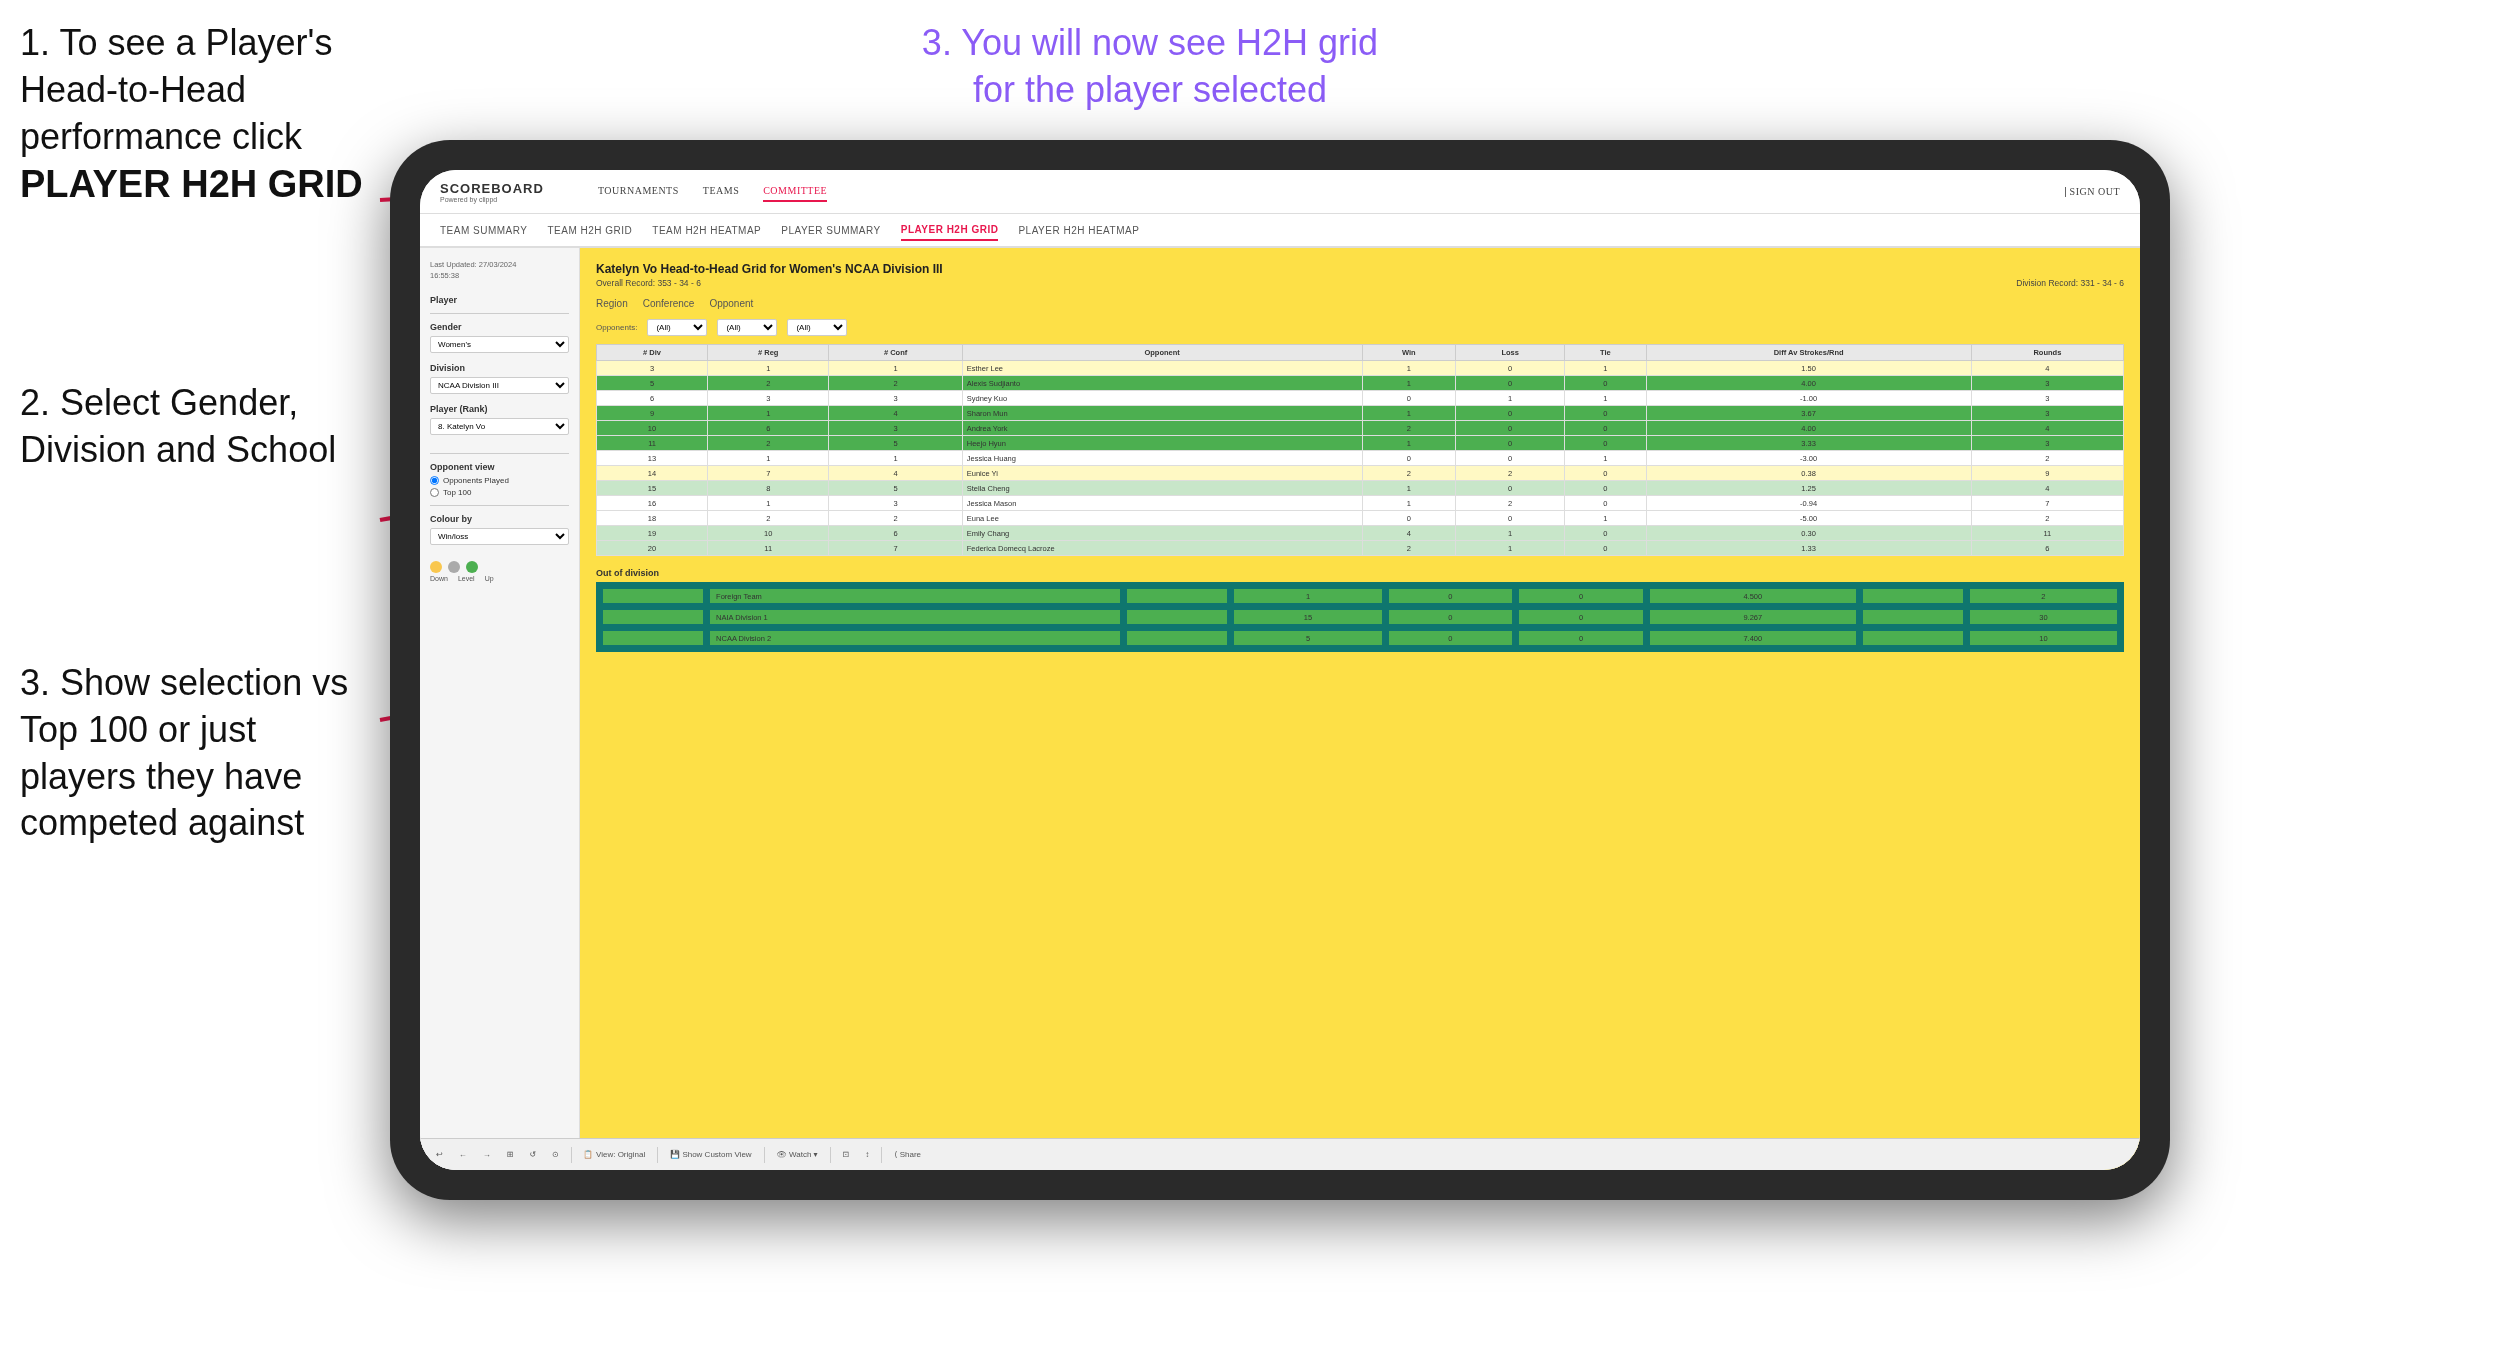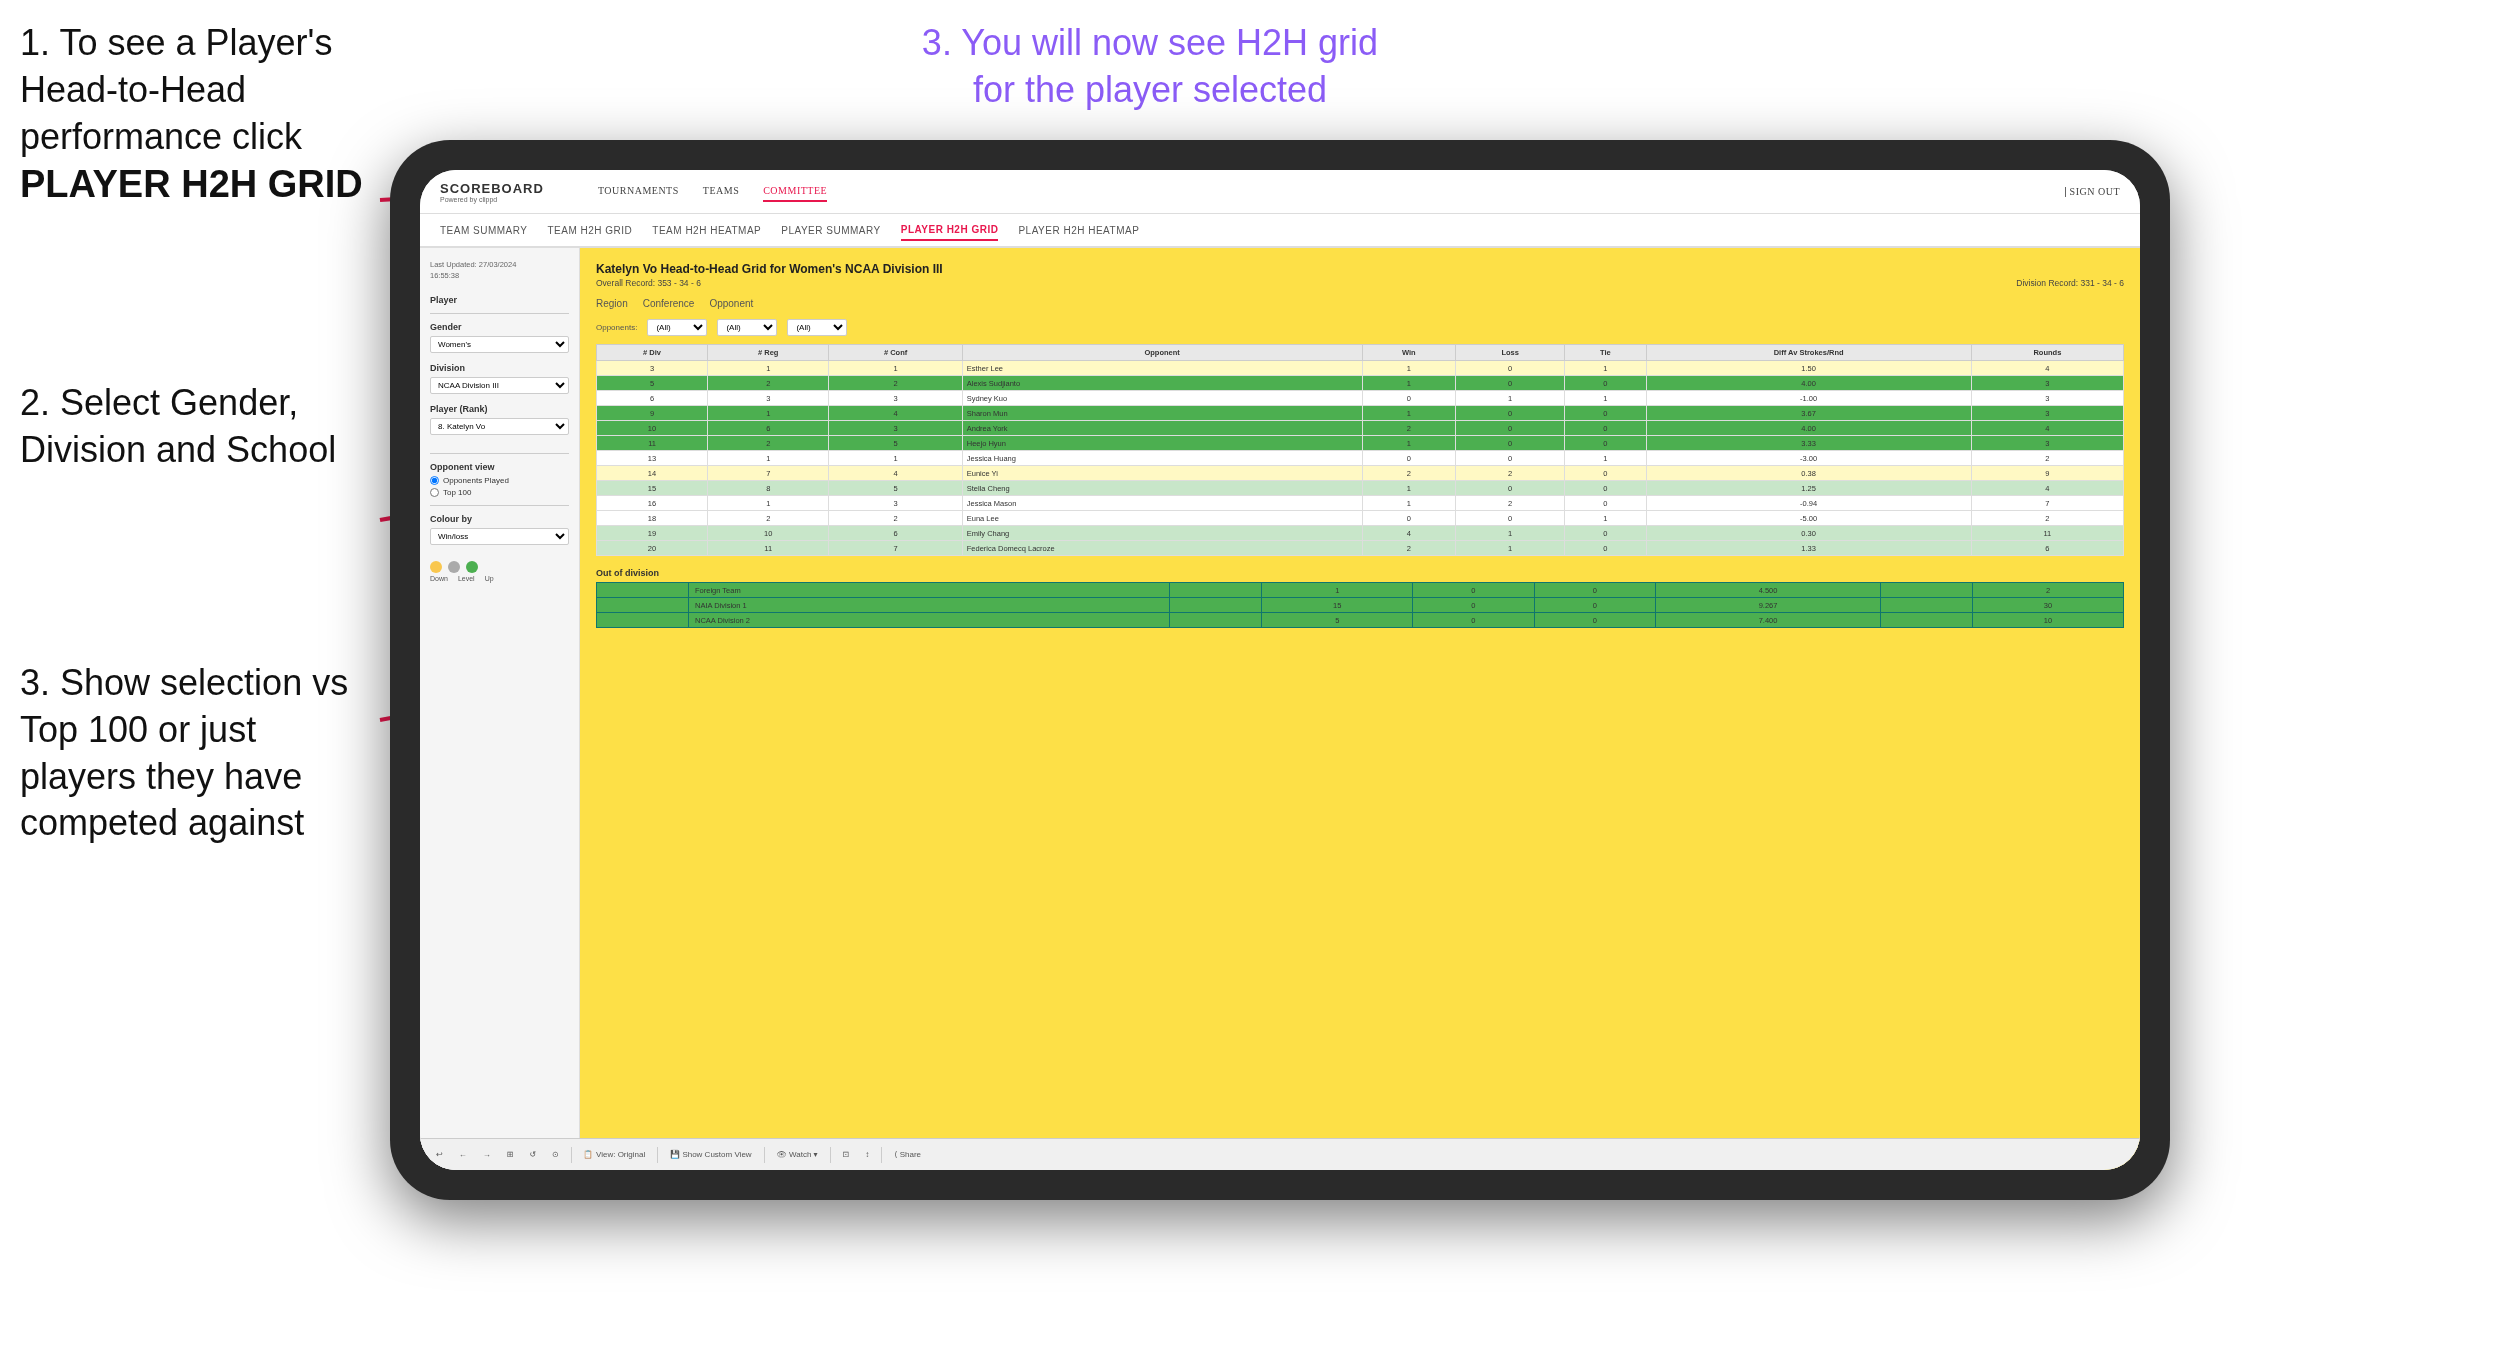--- a/index.html
+++ b/index.html
@@ -311,21 +311,21 @@
       color: #333;
       margin: 8px 0 4px 0;
     }
     .out-table {
       width: 100%;
       border-collapse: collapse;
       font-size: 8px;
     }
     .out-table td {
       padding: 2.5px 6px;
-      border: 1px solid #0f766e;
+      border: 7px solid #0f766e;
       text-align: center;
       font-size: 7.5px;
       color: #333;
     }
     .out-table td.td-left { text-align: left; }
 
     
     .bottom-toolbar {
       position: absolute;
       bottom: 0;

